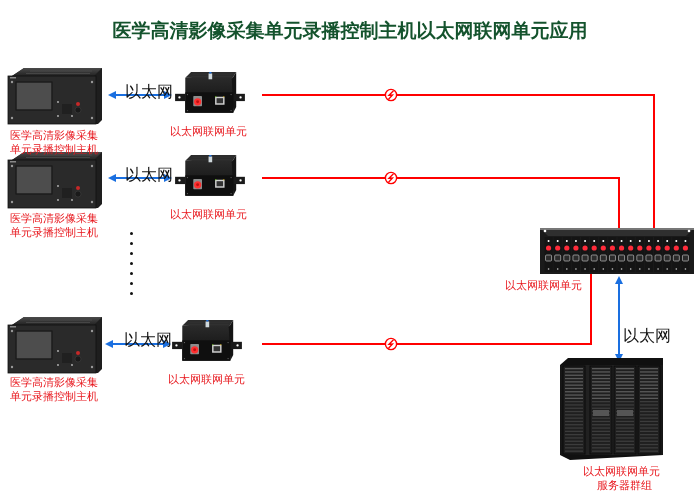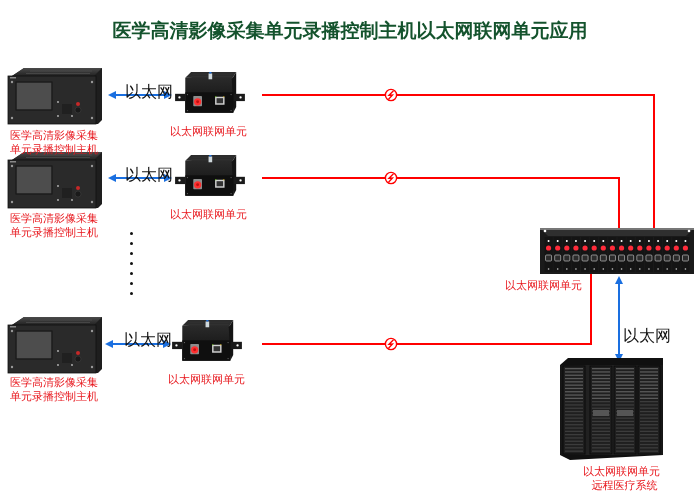--- a/index.html
+++ b/index.html
@@ -387,14 +387,14 @@
 <div class="lbl" style="left:170px; top:124px;">以太网联网单元</div>
 <div class="lbl" style="left:170px; top:207px;">以太网联网单元</div>
 <div class="lbl" style="left:168px; top:372px;">以太网联网单元</div>
 
 <div class="lbl" style="left:505px; top:278px;">以太网联网单元</div>
 
 <div class="lbl-eth" style="left:623px; top:326px;">以太网</div>
 
 <div class="lbl" style="left:583px; top:464px; text-align:center;">
   <div>以太网联网单元</div>
-  <div style="padding-left:6px;">远程医疗系统</div>
+  <div style="padding-left:6px;">服务器群组</div>
 </div>
 
 </body></html>

